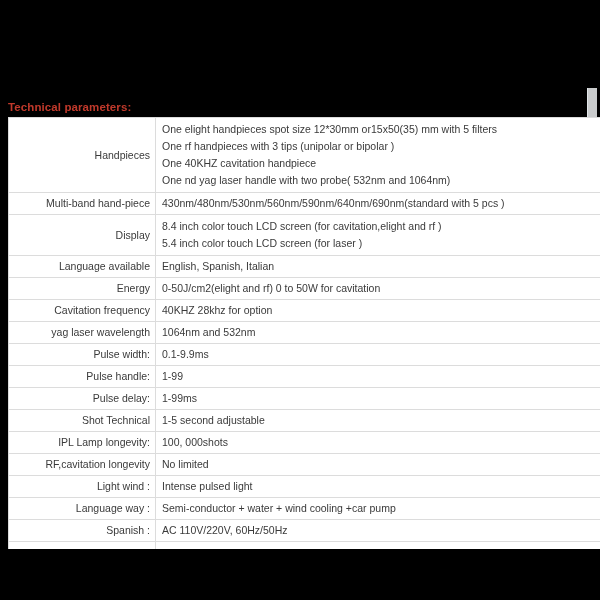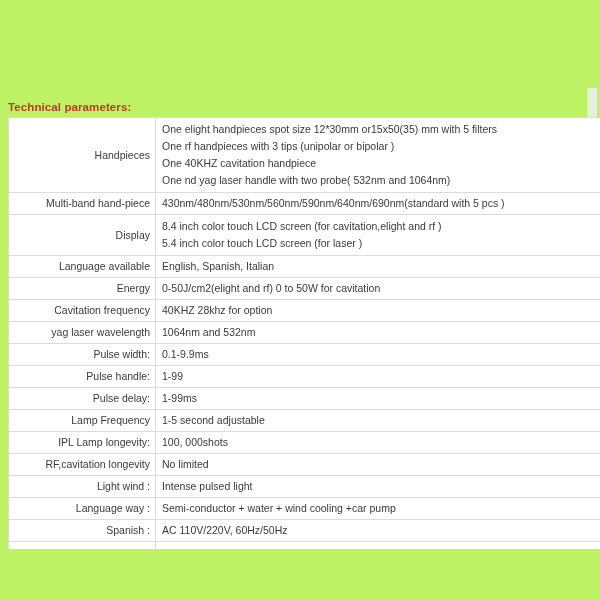--- a/index.html
+++ b/index.html
@@ -15,21 +15,21 @@
     color: #333333;
     position: relative;
   }
 
   #page {
     position: absolute;
     left: 0;
     top: 0;
     width: 600px;
     height: 600px;
-    background: #bef264;
+    background: #000000;
   }
 
   
   .edge-strip {
     position: absolute;
     top: 88px;
     right: 3px;
     width: 9px;
     height: 404px;
     background: #eceef0;
@@ -167,21 +167,21 @@
             <span class="vline">1-99</span>
           </td>
         </tr>
         <tr>
           <td class="col-label">Pulse delay:</td>
           <td class="col-value">
             <span class="vline">1-99ms</span>
           </td>
         </tr>
         <tr>
-          <td class="col-label">Lamp Frequency</td>
+          <td class="col-label">Shot Technical</td>
           <td class="col-value">
             <span class="vline">1-5 second adjustable</span>
           </td>
         </tr>
         <tr>
           <td class="col-label">IPL Lamp longevity:</td>
           <td class="col-value">
             <span class="vline">100, 000shots</span>
           </td>
         </tr>

